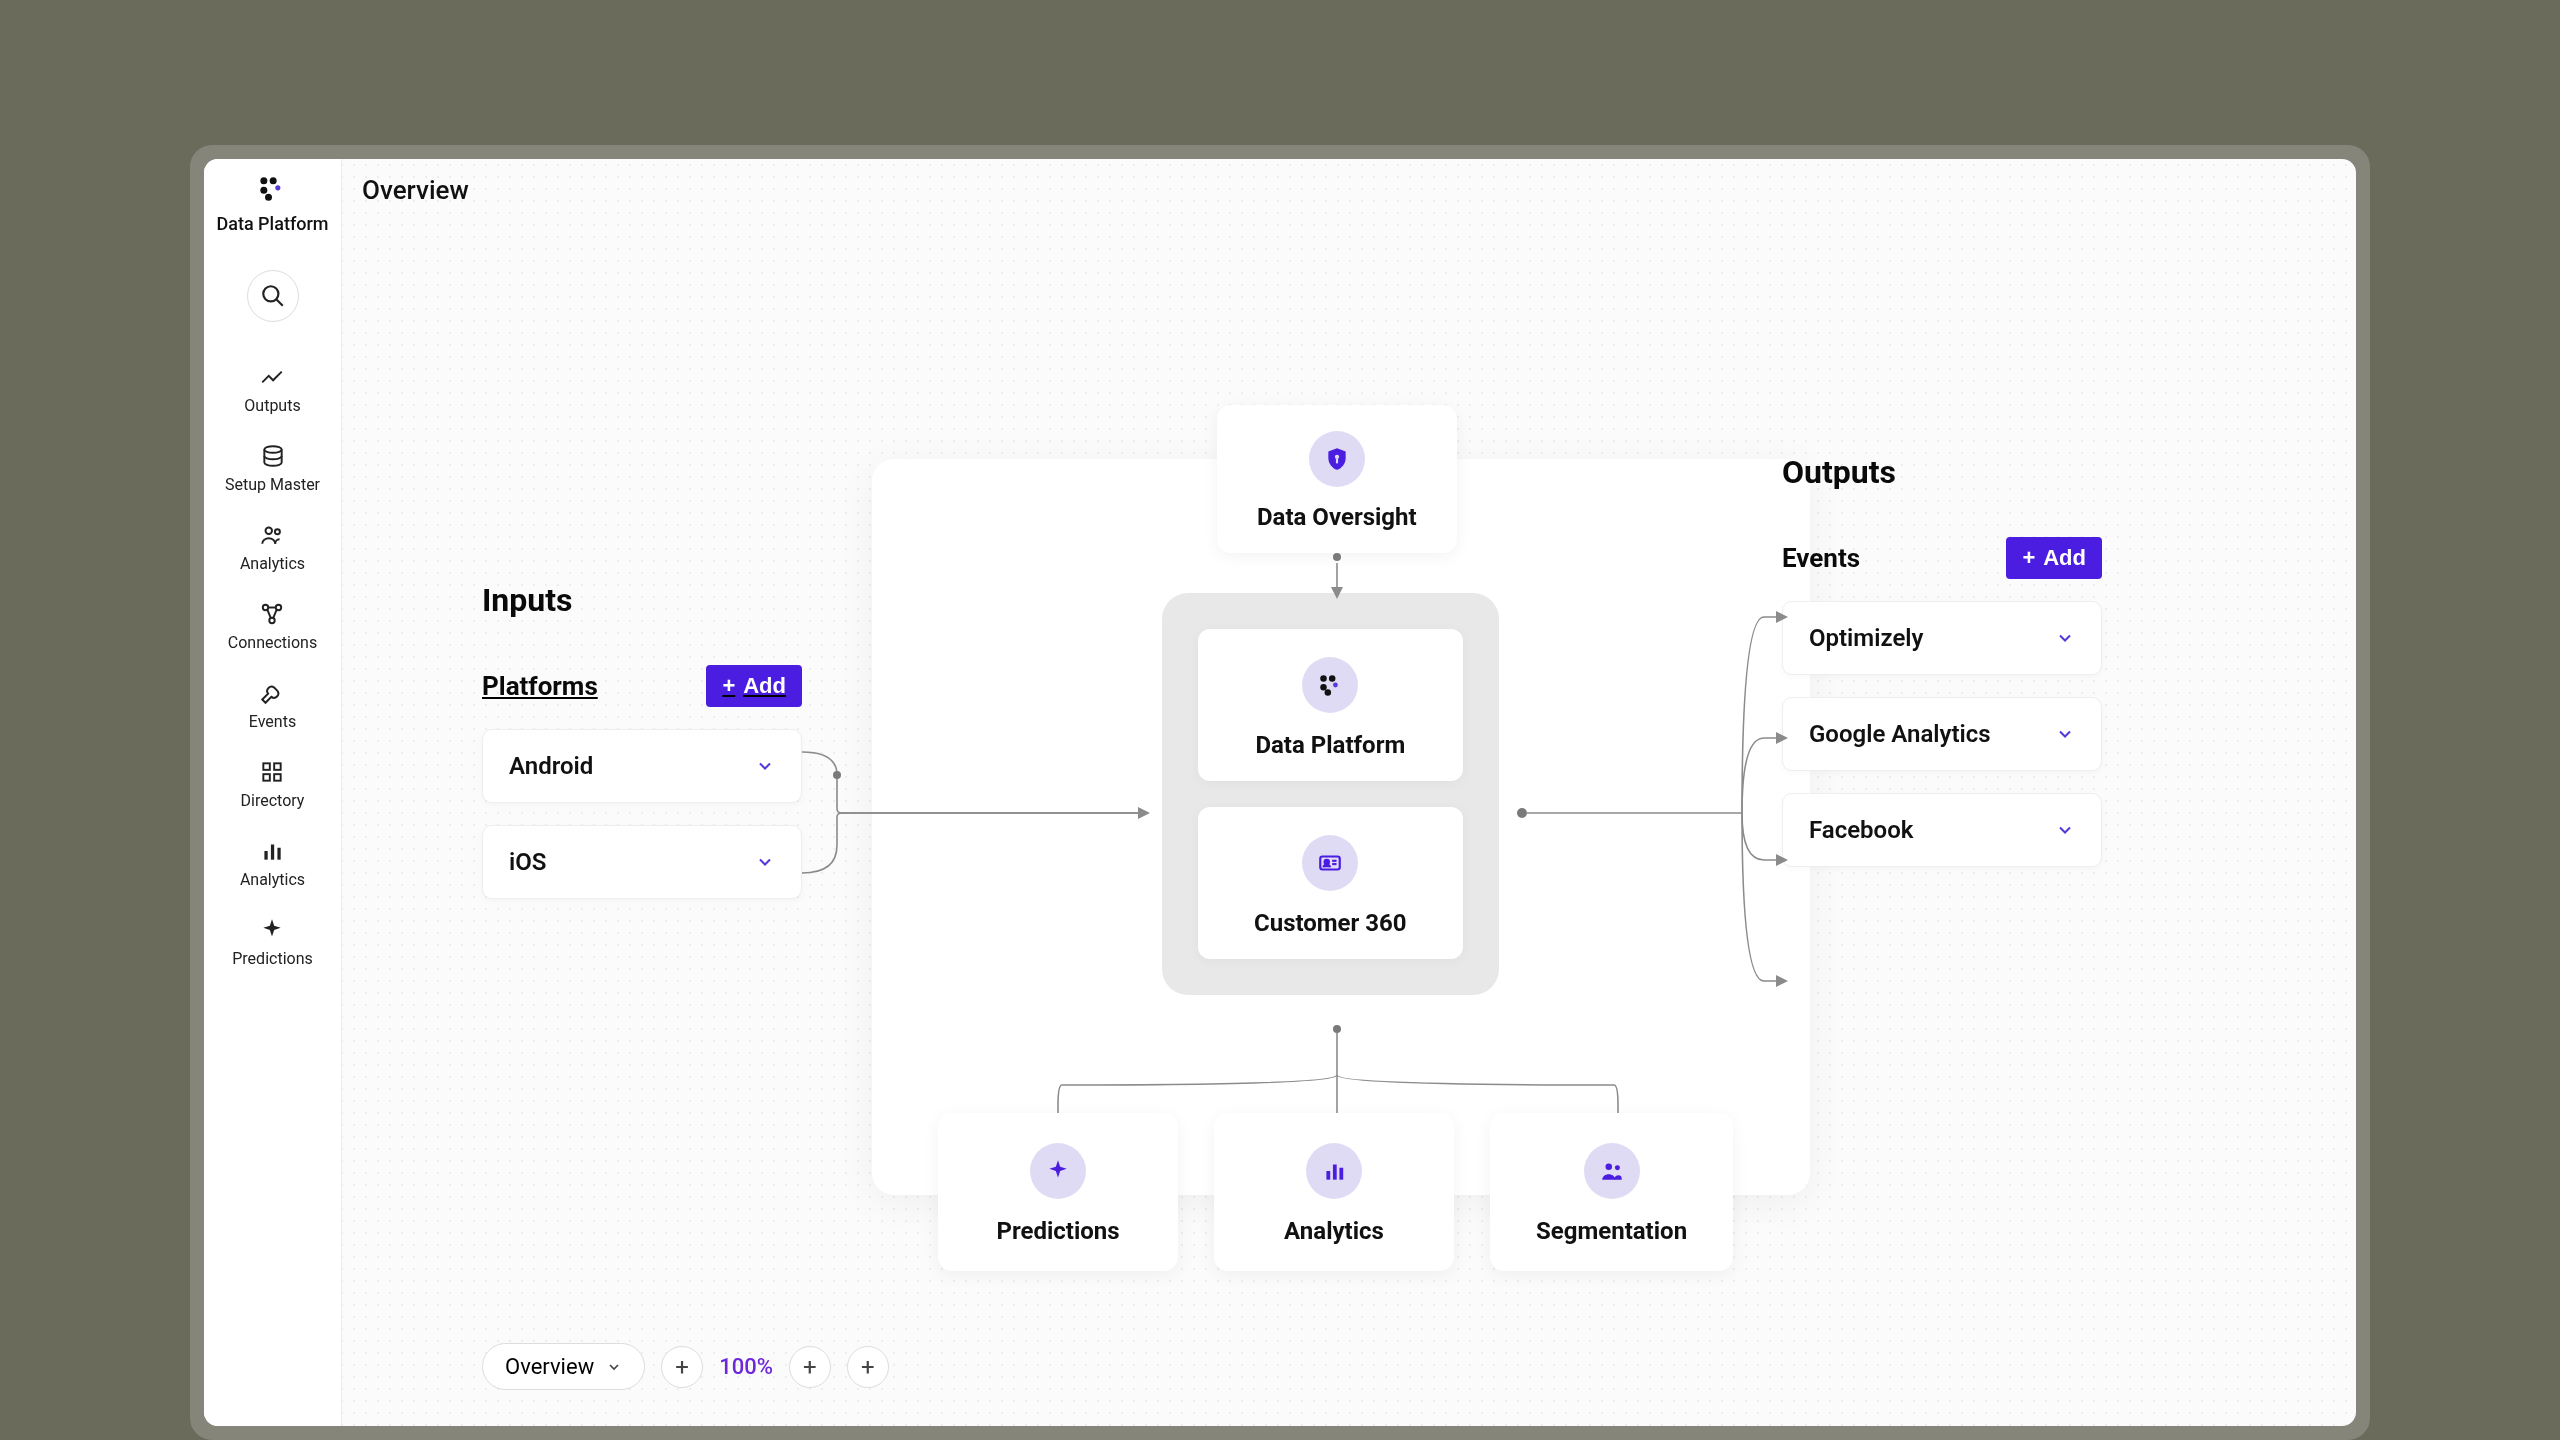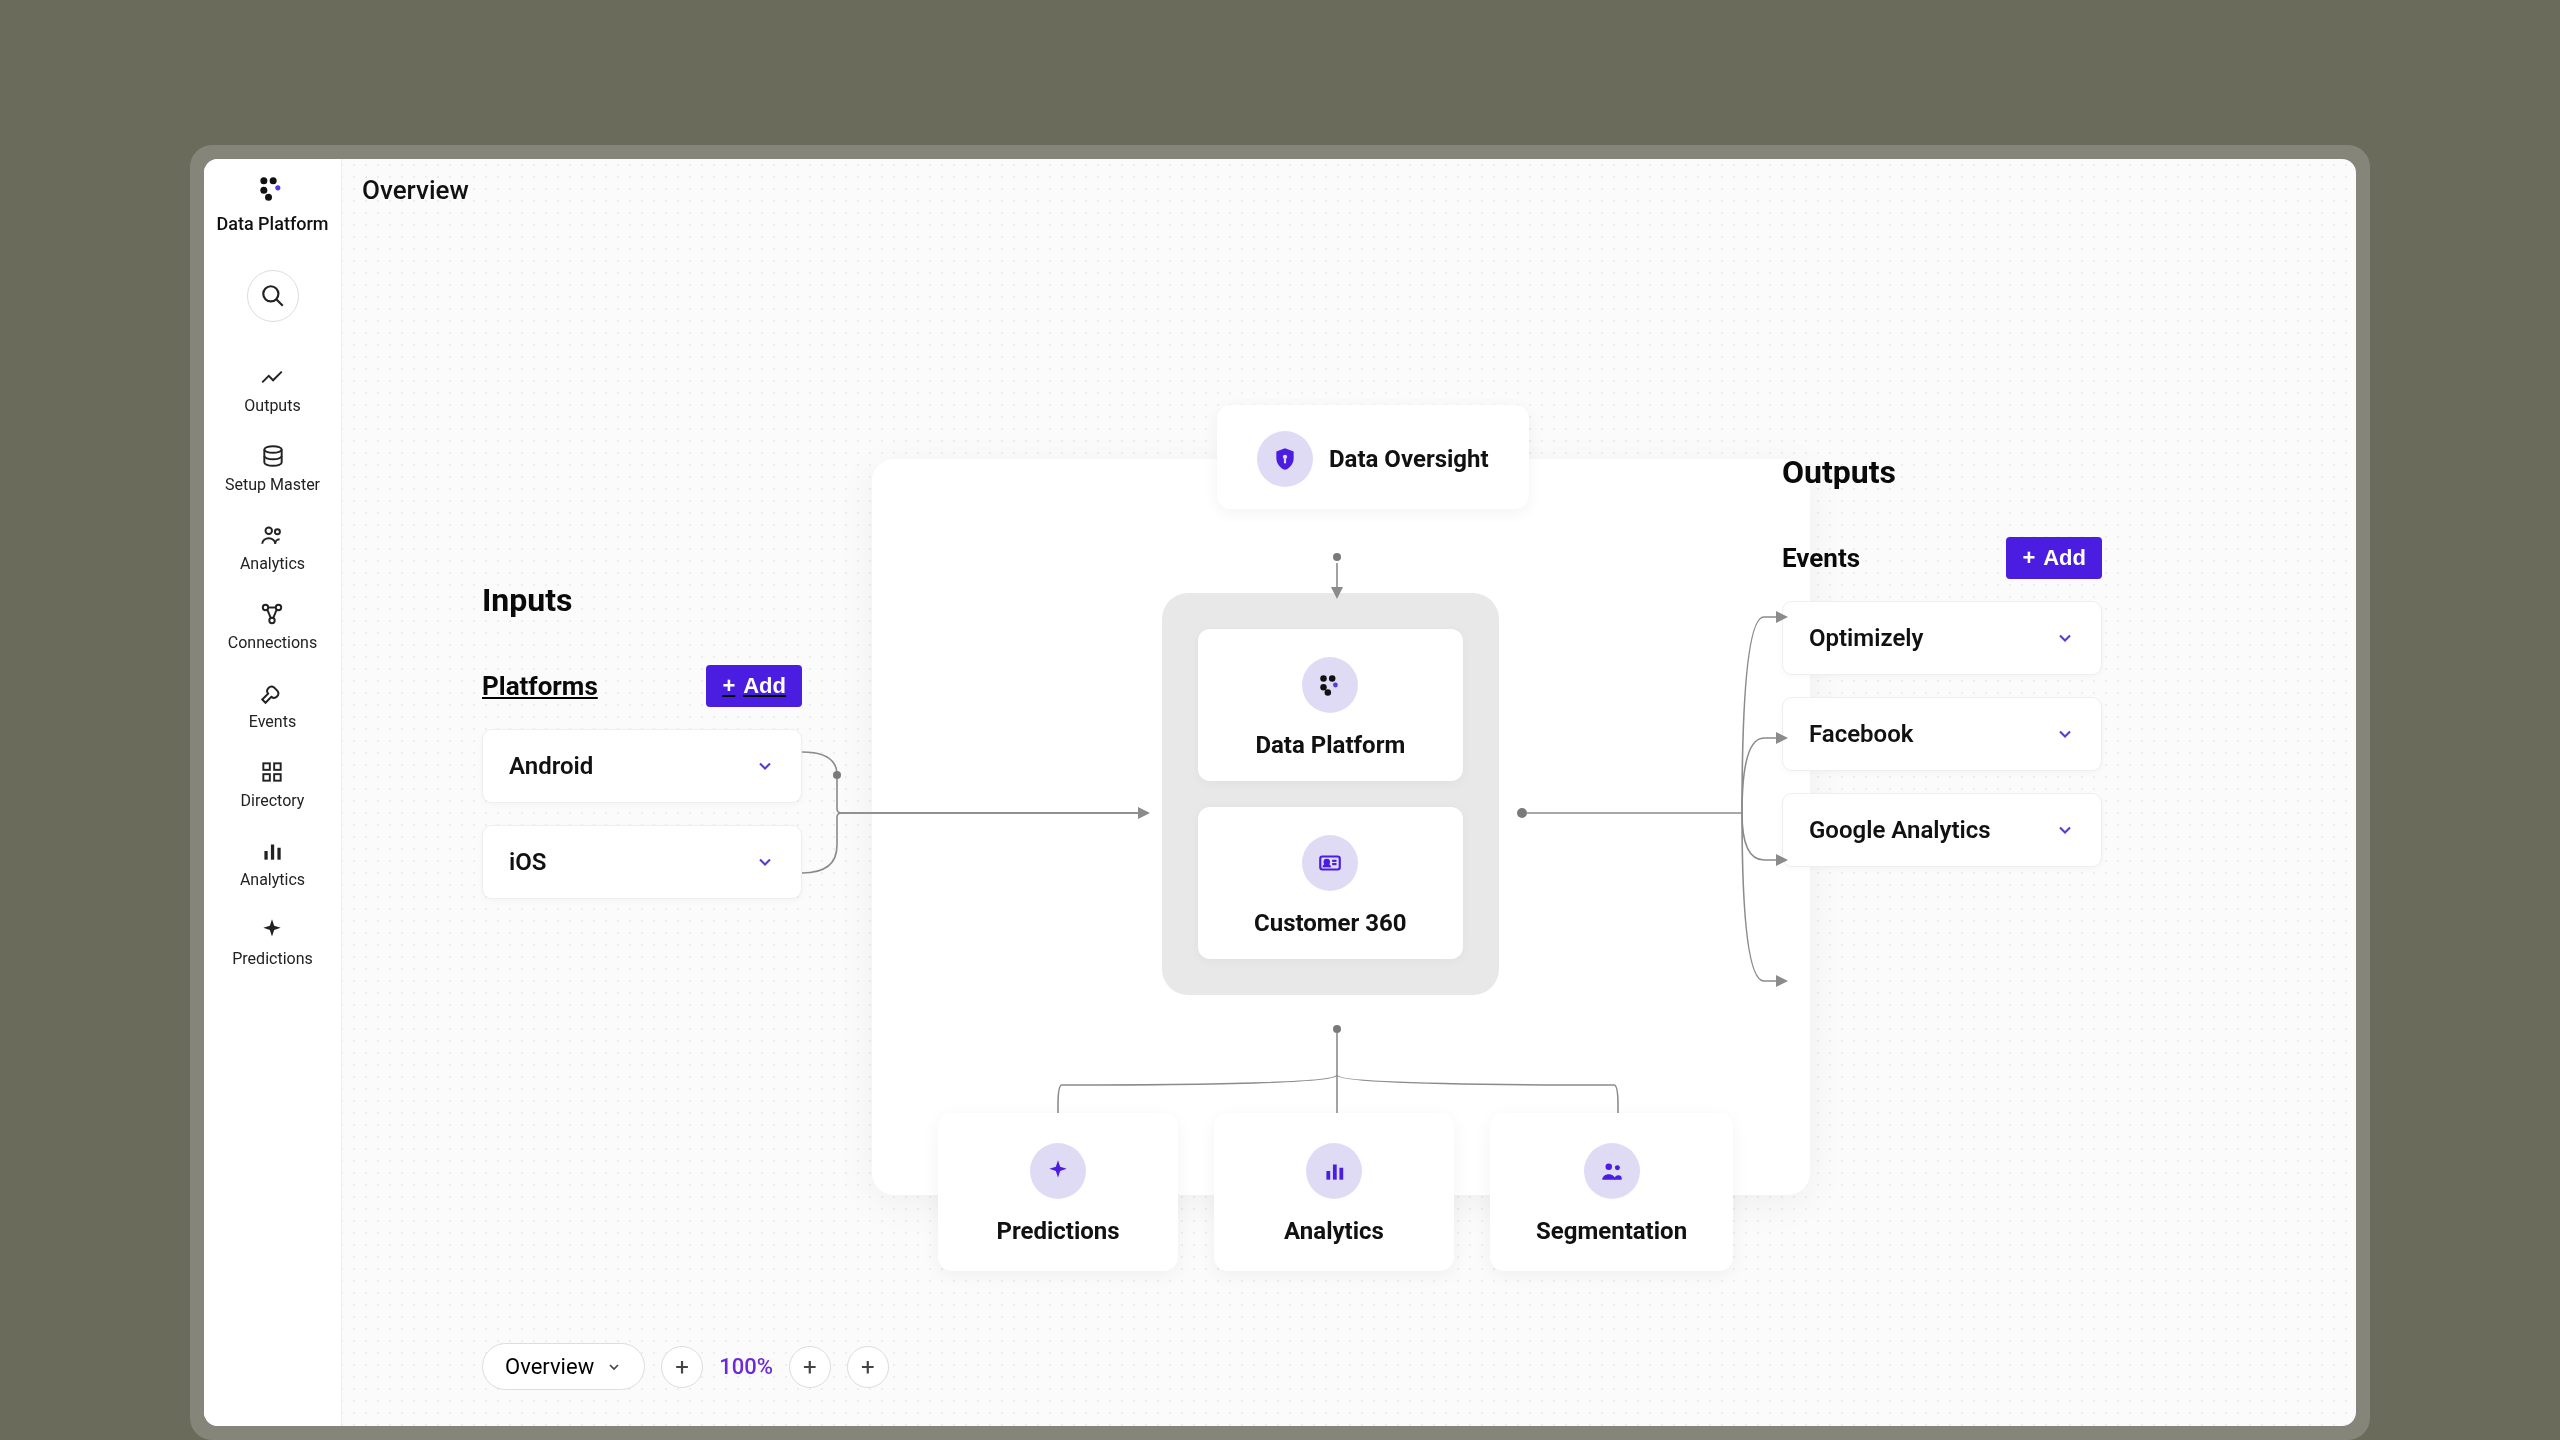--- a/index.html
+++ b/index.html
@@ -127,21 +127,21 @@
   color: #0a0a0a;
 }
 .brand-waves { display: flex; gap: 5px; }
 .brand-waves span { font-size: 24px; transform: skewX(-14deg); }
 
 .oversight-card {
   position: absolute;
   background: #fff;
   border-radius: 14px;
   padding: 26px 40px 22px;
-  display: flex; flex-direction: row; align-items: center; gap: 16px;
+  display: flex; flex-direction: column; align-items: center; gap: 16px;
   box-shadow: 0 4px 16px rgba(0,0,0,0.05);
 }
 .icon-circle {
   width: 56px; height: 56px;
   background: #e0dbf5;
   border-radius: 50%;
   display: flex; align-items: center; justify-content: center;
 }
 .card-label { font-size: 24px; font-weight: 700; color: #111; }
 
@@ -438,27 +438,27 @@
             </button>
           </div>
           <div class="io-list">
             <div class="io-card">
               <span class="io-card-label">Optimizely</span>
               <svg width="20" height="20" class="chev" viewBox="0 0 24 24" fill="none" stroke="currentColor" stroke-width="2.5">
                   <polyline points="6 9 12 15 18 9"></polyline>
                 </svg>
             </div>
             <div class="io-card">
-              <span class="io-card-label">Facebook</span>
+              <span class="io-card-label">Google Analytics</span>
               <svg width="20" height="20" class="chev" viewBox="0 0 24 24" fill="none" stroke="currentColor" stroke-width="2.5">
                   <polyline points="6 9 12 15 18 9"></polyline>
                 </svg>
             </div>
             <div class="io-card">
-              <span class="io-card-label">Google Analytics</span>
+              <span class="io-card-label">Facebook</span>
               <svg width="20" height="20" class="chev" viewBox="0 0 24 24" fill="none" stroke="currentColor" stroke-width="2.5">
                   <polyline points="6 9 12 15 18 9"></polyline>
                 </svg>
             </div>
           </div>
         </div>
 
         <svg class="conn-svg" style="left:0;top:0;width:2000px;height:1200px;">
 
           <path d="M 440 547 Q 475 547 475 570 L 475 604 Q 475 608 480 608 L 780 608"></path>

